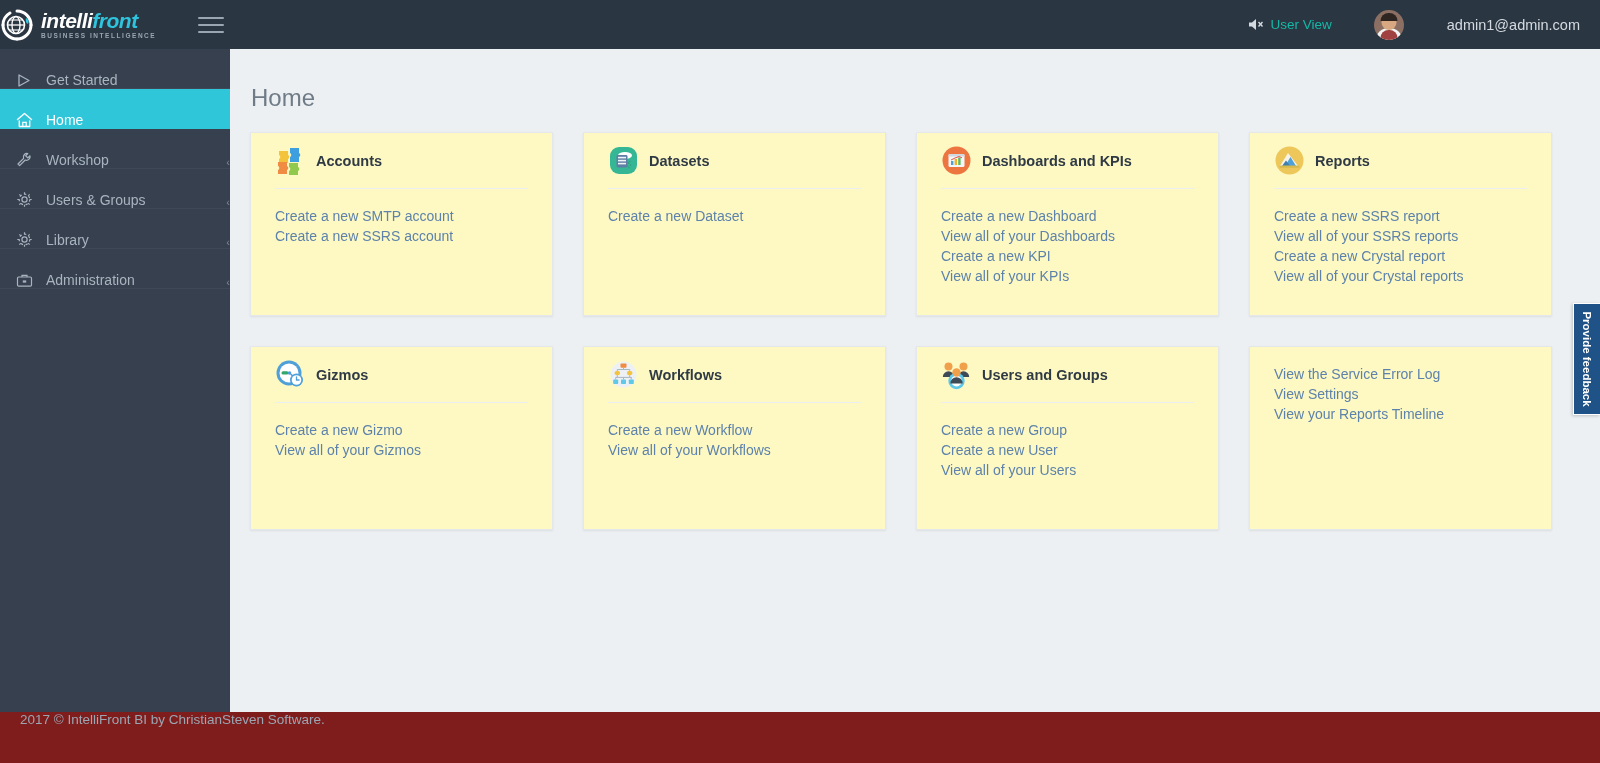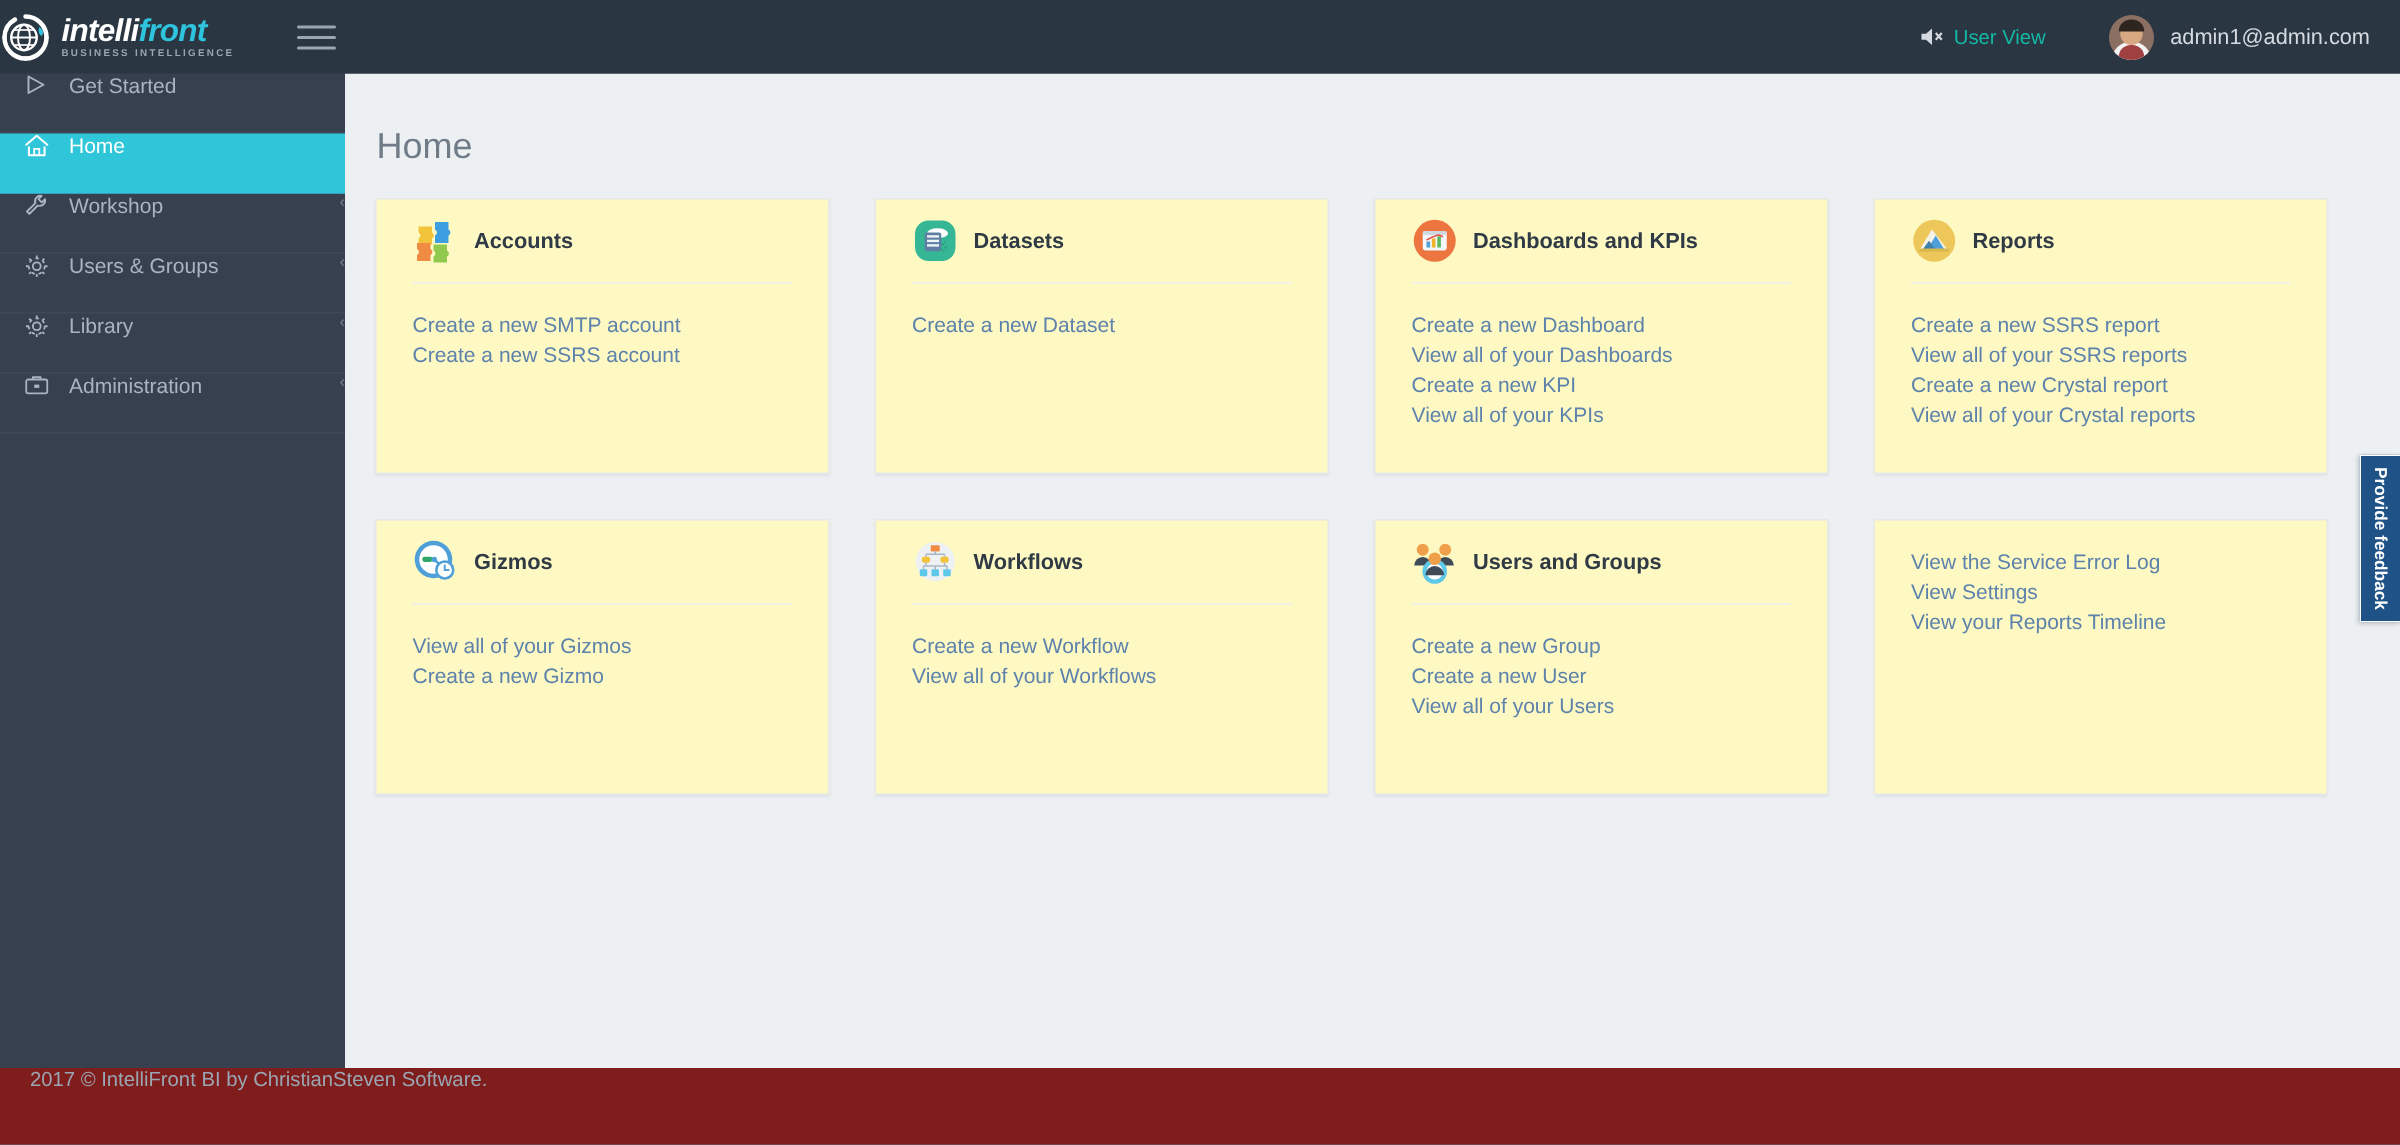--- a/index.html
+++ b/index.html
@@ -57,31 +57,31 @@
     width: 17px; height: 8px; border-radius: 9px 9px 0 0; background: #2e2520;
   }
   #avatar .body {
     position: absolute; left: 50%; bottom: 0; transform: translateX(-50%);
     width: 26px; height: 12px; border-radius: 13px 13px 0 0; background: #f2f2f2;
   }
   #avatar .shirt {
     position: absolute; left: 50%; bottom: 0; transform: translateX(-50%);
     width: 17px; height: 10px; border-radius: 8px 8px 0 0; background: #a04040;
   }
-  #user-email { color: #d4dae0; font-size: 14.5px; }
+  #user-email { color: #d4dae0; font-size: 14.5px; margin-left: 32px; }
 
   
   #sidebar {
     position: absolute; top: 49px; left: 0;
     width: 230px; height: 663px;
     background: #36404e;
     z-index: 30;
   }
   .nav-item {
-    height: 40px; display: flex; align-items: flex-start;
+    height: 40px; display: flex; align-items: flex-end;
     padding-left: 16px; padding-right: 0;
     color: #a9b4c0; font-size: 14px;
     border-bottom: 1px solid #3e4856;
     cursor: pointer; position: relative;
   }
   .nav-item.active { background: #2fc6da; color: #ffffff; border-bottom-color: #2fc6da; }
   .nav-icon {
     width: 22px; flex: none; display: flex; align-items: center; justify-content: flex-start;
     margin-right: 8px;
   }
@@ -388,22 +388,22 @@
             <circle cx="14.5" cy="14" r="1.8" fill="#4f9fd8"></circle>
             <path d="M15.6 15 L20 19" stroke="#4f9fd8" stroke-width="1.6"></path>
             <circle cx="21.5" cy="21" r="6.5" fill="#4f9fd8"></circle>
             <circle cx="21.5" cy="21" r="4.8" fill="#ffffff"></circle>
             <path d="M21.5 17.8 v3.2 h2.6" fill="none" stroke="#4f9fd8" stroke-width="1.3" stroke-linecap="round"></path>
           </svg>
         </div>
         <span class="card-title">Gizmos</span>
       </div>
       <div class="card-links">
+        <a class="card-link">Create a new Gizmo</a>
         <a class="card-link">View all of your Gizmos</a>
-        <a class="card-link">Create a new Gizmo</a>
       </div>
     </div>
 
     <div class="card">
       <div class="card-head">
         <div class="card-icon">
           <svg width="31" height="31" viewBox="0 0 31 31">
             <circle cx="15.5" cy="15.5" r="13" fill="#eef1f4"></circle>
             <rect x="12.5" y="4.5" width="6" height="4.2" rx="0.8" fill="#ef8b42"></rect>
             <rect x="6.5" y="12" width="5.6" height="4.2" rx="2.1" fill="#f3c33c"></rect>

